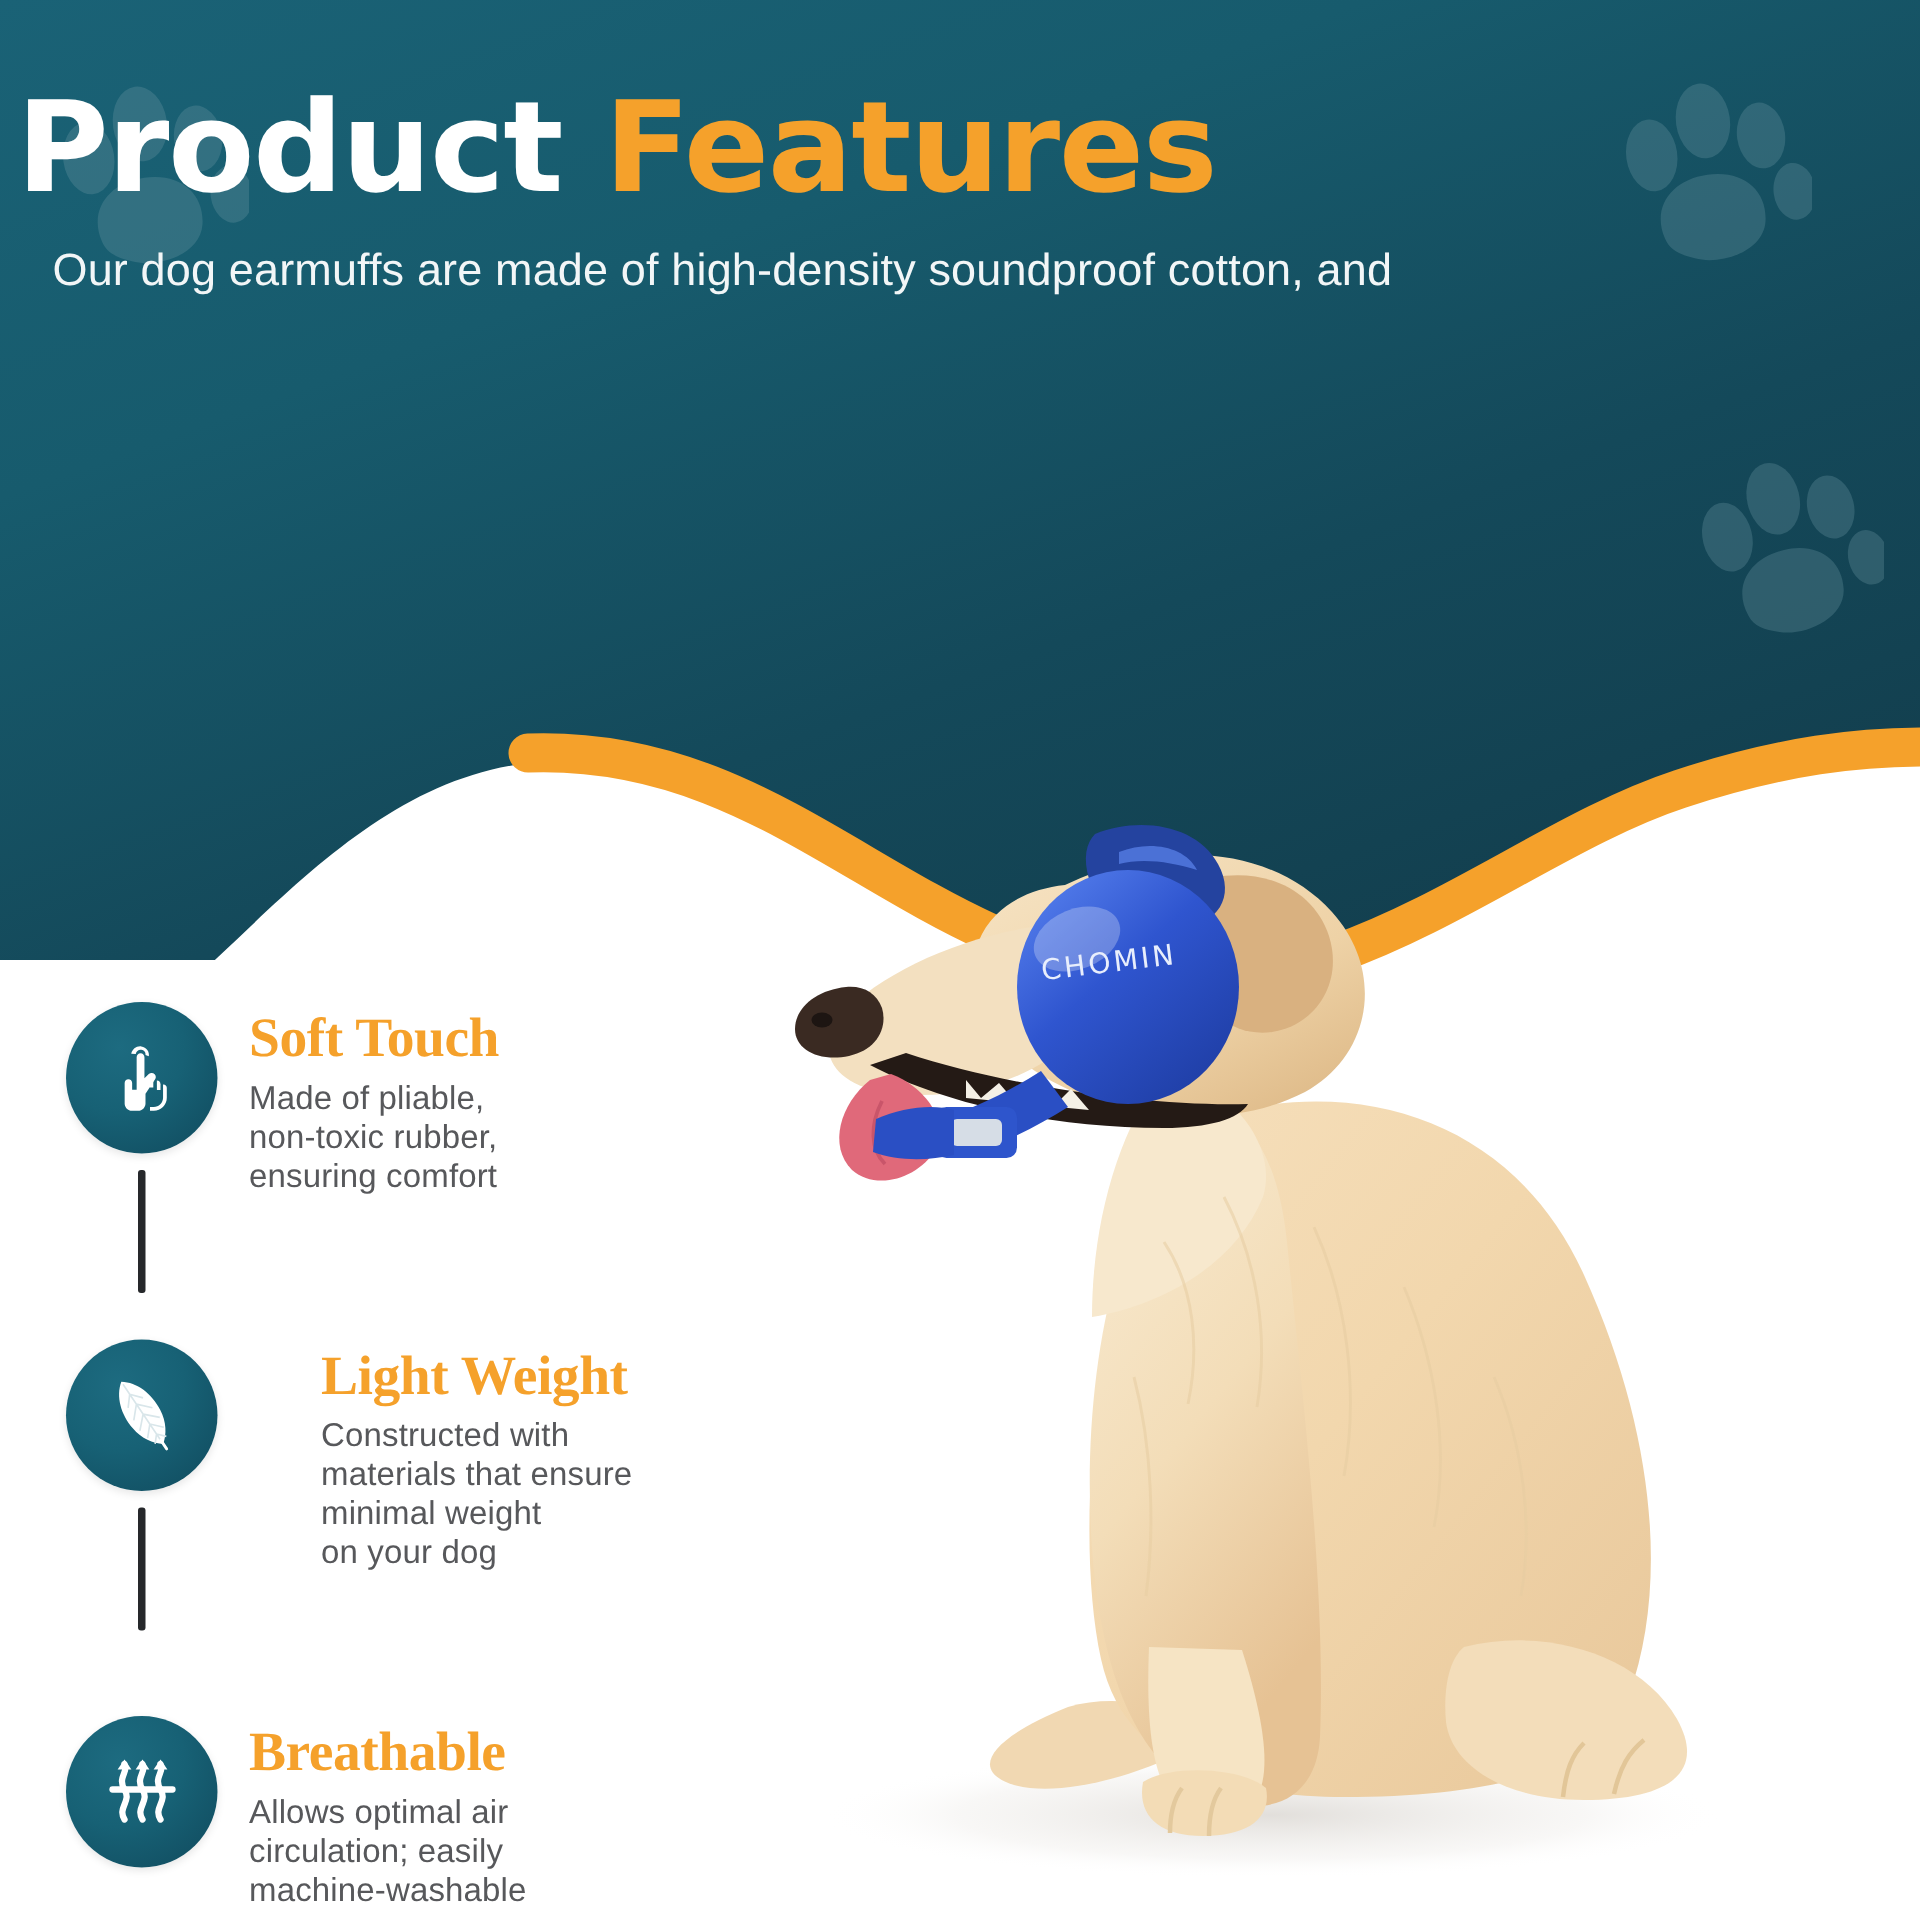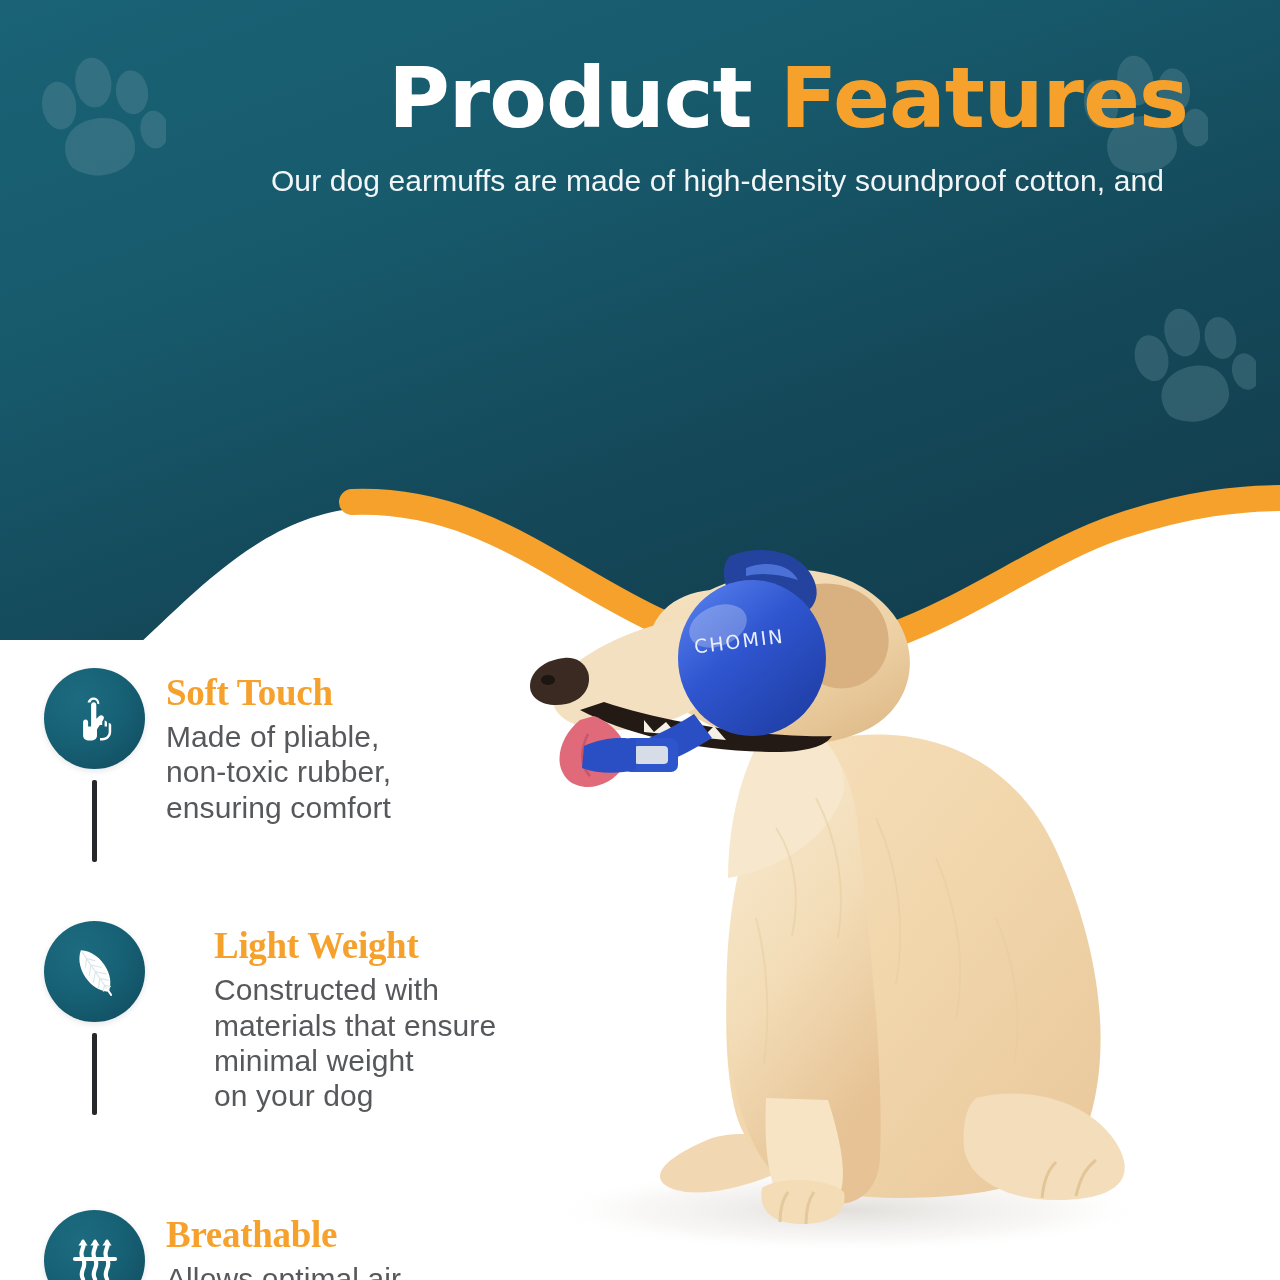--- a/index.html
+++ b/index.html
@@ -12,21 +12,21 @@
 
   
   .teal-band{
     position:absolute;left:0;top:0;width:1280px;height:640px;
     background:linear-gradient(160deg,#1a6276 0%,#175b6d 30%,#14495a 62%,#123b4a 100%);
     z-index:1;
   }
   .paw{position:absolute;z-index:2;opacity:.30;pointer-events:none;}
   .paw svg{display:block;}
 
-  .header-text{position:absolute;left:0;top:0;width:1188px;z-index:4;text-align:right;}
+  .header-text{position:absolute;left:11px;top:0;width:1188px;z-index:4;text-align:left;}
   .title{
     margin:0;padding-top:56px;
     font-family:"DejaVu Sans", sans-serif;
     font-weight:700;font-size:84px;line-height:1.0;
     letter-spacing:-1px;color:#ffffff;
   }
   .title .accent{color:#F5A12B;}
   .subtitle{
     margin:20px auto 0;max-width:1140px;
     font-family:"Liberation Sans", sans-serif;
@@ -60,21 +60,21 @@
   .text-col{padding-top:6px;}
   .f-title{
     margin:0;
     font-family:Liberation Serif, serif;
     font-weight:700;font-size:37px;line-height:1.0;
     color:#F5A12B;letter-spacing:-.3px;
   }
   .f-desc{
     margin:8px 0 0;
     font-family:"Liberation Sans", sans-serif;
-    font-weight:400;font-size:30px;line-height:1.18;
+    font-weight:400;font-size:22px;line-height:1.18;
     color:#57585B;letter-spacing:.1px;white-space:pre-line;
   }
 </style>
 </head>
 <body>
 
 <div id="page">
 
   <div class="teal-band"></div>
 

